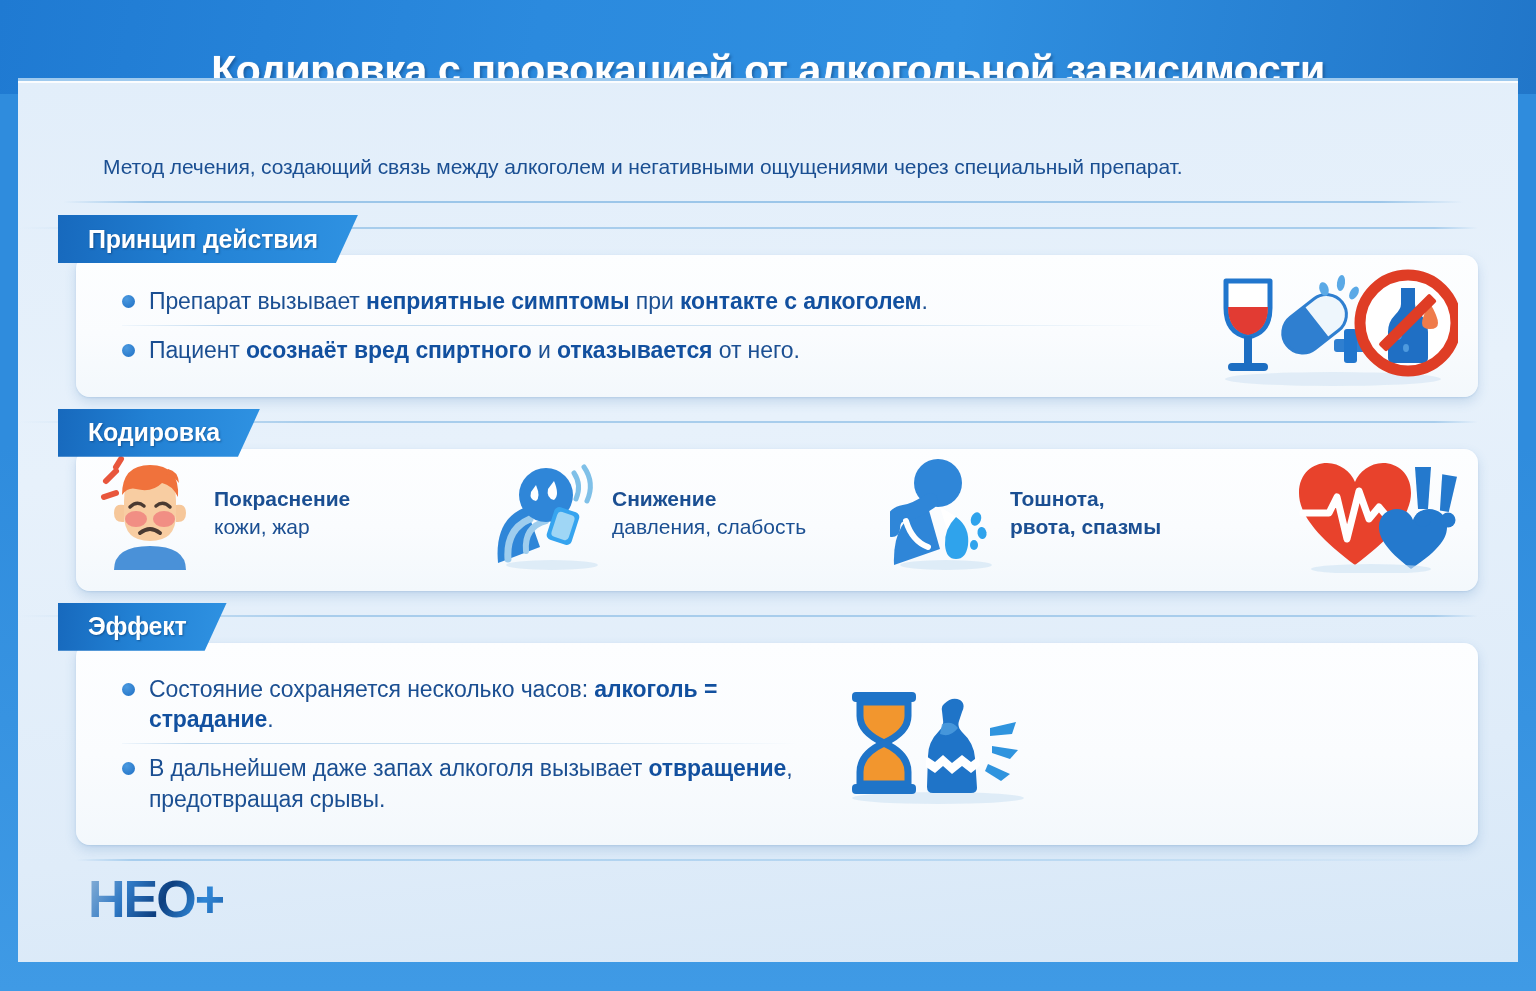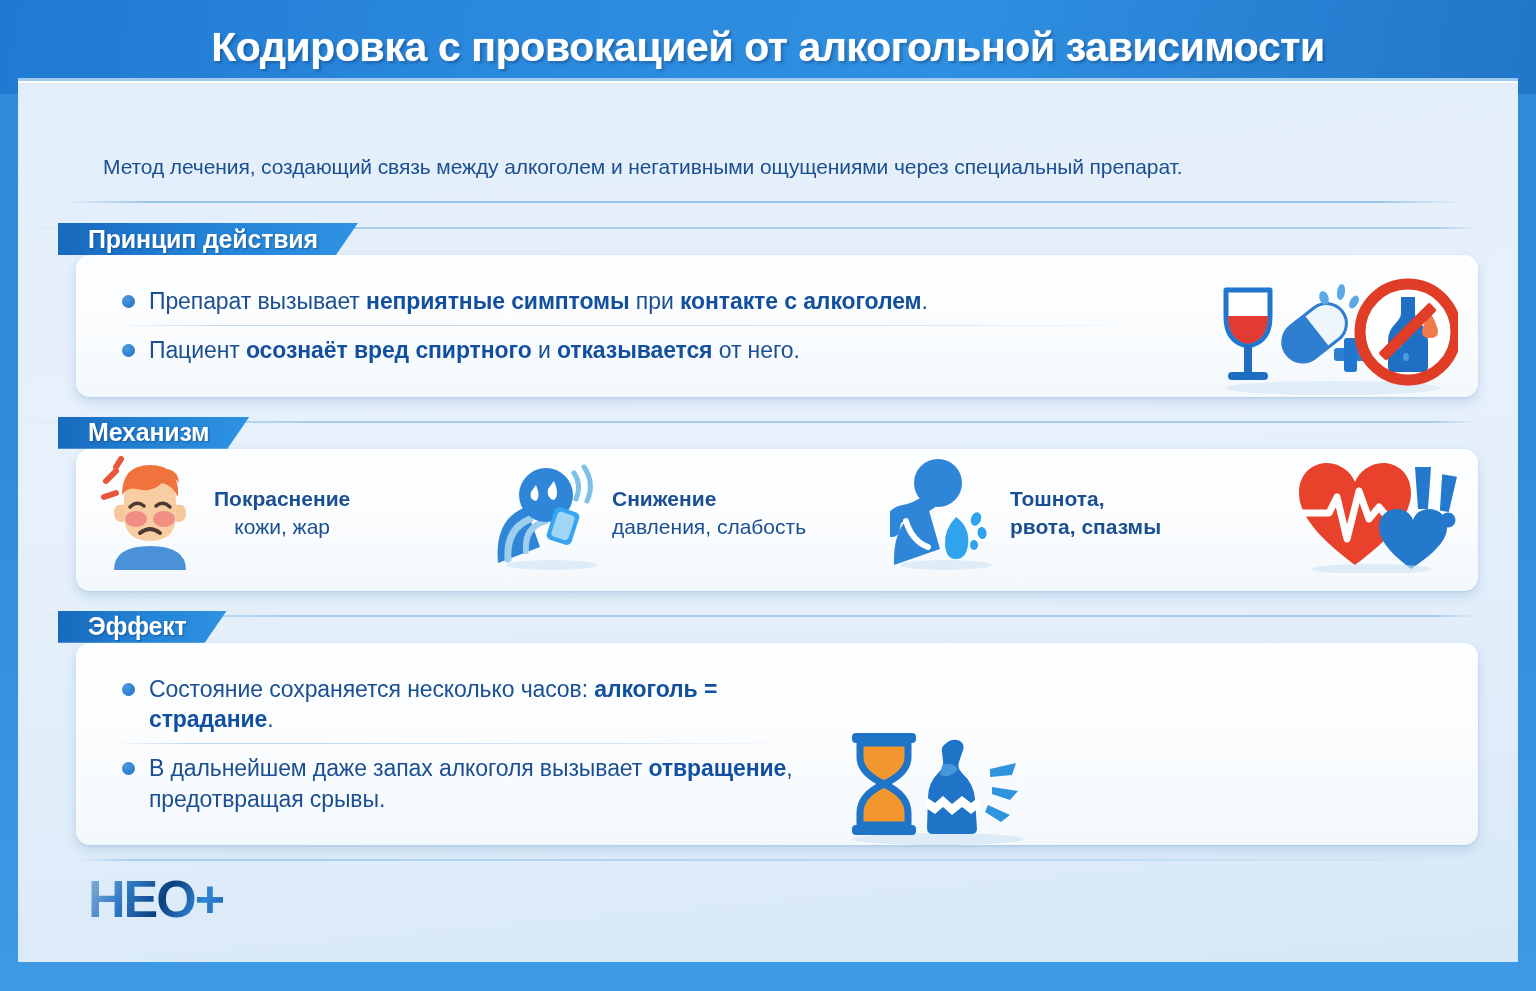--- a/index.html
+++ b/index.html
@@ -14,21 +14,21 @@
   body {
     background: linear-gradient(180deg, #2f8cdd 0%, #2f8cdd 45%, #3f9ae5 100%);
     position: relative;
   }
 
   
   .header {
     height: 94px;
     background: linear-gradient(100deg, #1f7ad2 0%, #2b8ade 35%, #2f8fe0 62%, #2176c9 100%);
     display: flex;
-    align-items: center;
+    align-items: flex-end;
     justify-content: center;
     position: relative;
   }
   .header-title {
     font-size: 41px;
     font-weight: bold;
     color: #ffffff;
     letter-spacing: -0.4px;
     text-shadow: 2px 2px 3px rgba(10,50,100,0.45), 0 0 1px rgba(255,255,255,0.9);
     white-space: nowrap;
@@ -68,21 +68,21 @@
 
   .tab-row {
     position: relative;
     height: 44px;
     padding-left: 40px;
     display: flex;
     align-items: center;
   }
   .tab {
     position: relative;
-    height: 32px;
+    height: 48px;
     display: inline-flex;
     align-items: center;
     padding: 0 40px 0 30px;
     background: linear-gradient(95deg, #1769bd 0%, #2281d4 45%, #2f92e2 100%);
     color: #ffffff;
     font-size: 25px;
     font-weight: bold;
     letter-spacing: -0.2px;
     text-shadow: 1px 1px 2px rgba(8,48,95,0.5);
     clip-path: polygon(0 0, 100% 0, calc(100% - 22px) 100%, 0 100%);
@@ -134,25 +134,25 @@
   .symptoms {
     display: flex;
     align-items: center;
     padding: 4px 10px 18px 18px;
     gap: 0;
   }
   .symptom { flex: 1 1 0; display: flex; align-items: center; gap: 10px; }
   .symptom-art { flex: 0 0 auto; width: 110px; height: 115px; position: relative; }
   .symptom-label { font-size: 21px; color: #1b4f92; line-height: 1.32; }
   .symptom-label .l1 { font-weight: bold; display: block; }
-  .symptom-label .l2 { display: block; text-align: center; }
+  .symptom-label .l2 { display: block; }
   .symptom-label.allbold .l2 { font-weight: bold; }
 
   
-  .card-inner { display: flex; align-items: flex-end; }
+  .card-inner { display: flex; align-items: center; }
   .card-inner .bullets { flex: 1 1 auto; }
   .card-art {
     flex: 0 0 auto;
     display: flex;
     align-items: center;
     justify-content: center;
     padding-right: 20px;
   }
 
   
@@ -251,21 +251,21 @@
             </g>
           </svg>
         </div>
       </div>
     </div>
   </div>
 
   <div class="section">
     <div class="tab-row">
       <div class="tab-rule"></div>
-      <div class="tab">Механизм</div>
+      <div class="tab">Кодировка</div>
     </div>
     <div class="card">
 
       <div class="symptoms">
 
         <div class="symptom">
           <div class="symptom-art">
             <svg class="art-svg" width="110" height="115" viewBox="0 0 110 115">
               <g stroke="#e8563c" stroke-width="6" stroke-linecap="round">
                 <line x1="12" y1="26" x2="22" y2="16"></line>

